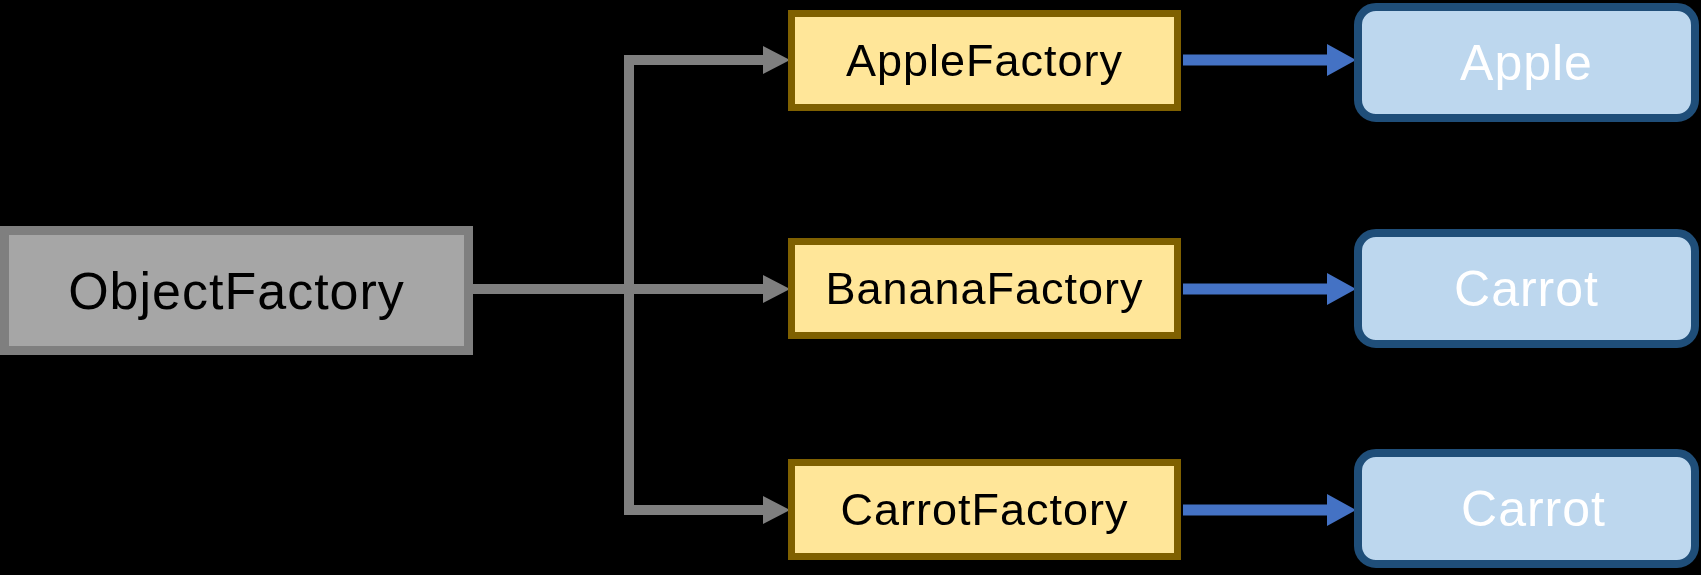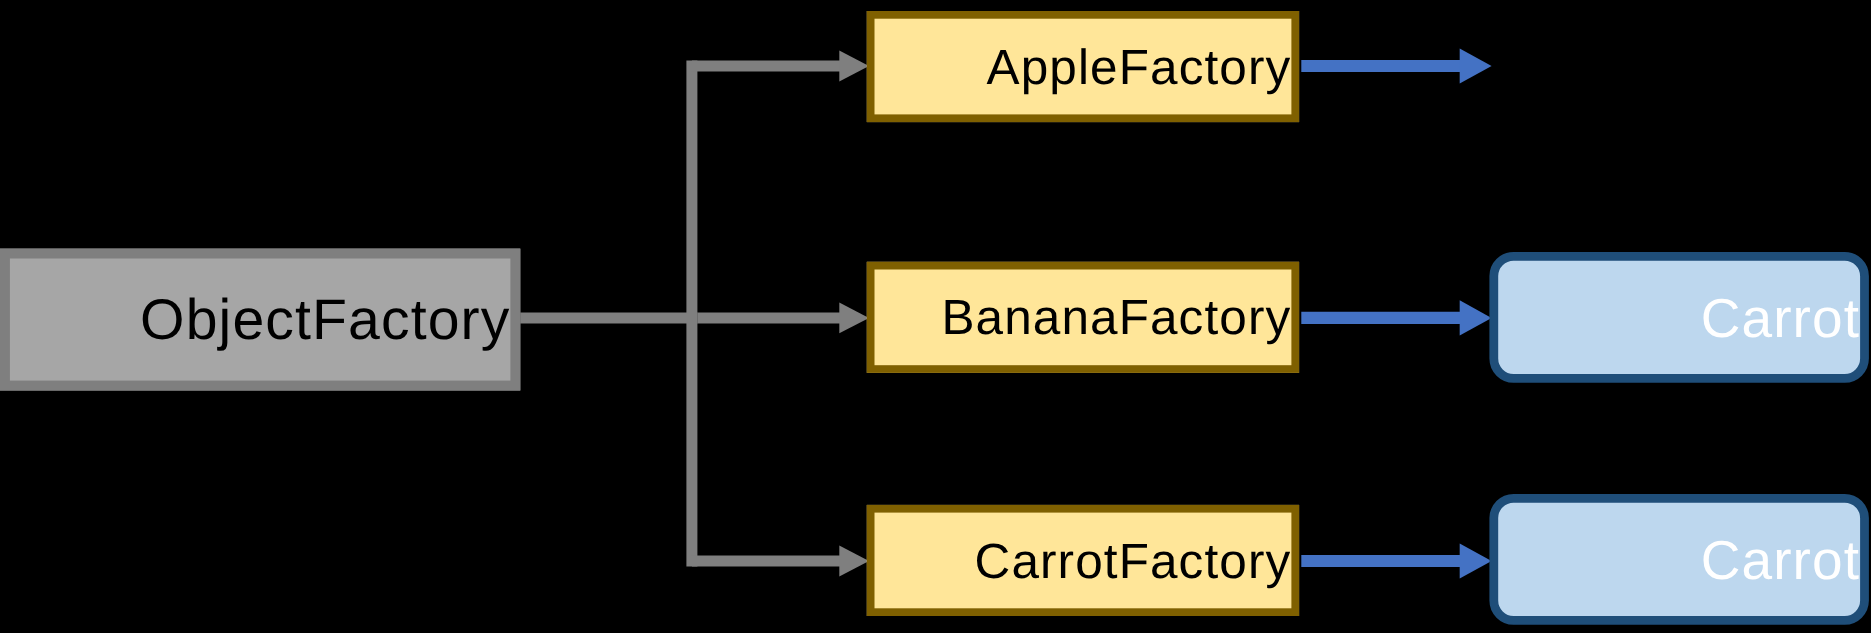--- a/index.html
+++ b/index.html
@@ -46,21 +46,21 @@
     stroke: var(--blue-arrow);
     stroke-width: 11;
     fill: none;
   }
   .bhead { fill: var(--blue-arrow); }
   .node {
     position: absolute;
     box-sizing: border-box;
     display: flex;
     align-items: center;
-    justify-content: flex-end;
+    justify-content: center;
     text-align: center;
     letter-spacing: 1px;
     font-weight: 400;
   }
   .root-node {
     left: 0;
     top: 226px;
     width: 473px;
     height: 129px;
     background: var(--root-fill);
@@ -127,20 +127,23 @@
   <div class="node factory-node factory-0">
     <span>AppleFactory</span>
   </div>
   <div class="node factory-node factory-2">
     <span>CarrotFactory</span>
   </div>
   <div class="node factory-node factory-1">
     <span>BananaFactory</span>
   </div>
 
+  <div class="node product-node product-0">
+    <span>Apple</span>
+  </div>
   <div class="node product-node product-1">
     <span>Carrot</span>
   </div>
   <div class="node product-node product-2">
     <span>Carrot</span>
   </div>
 
 </div>
 
 </body></html>

